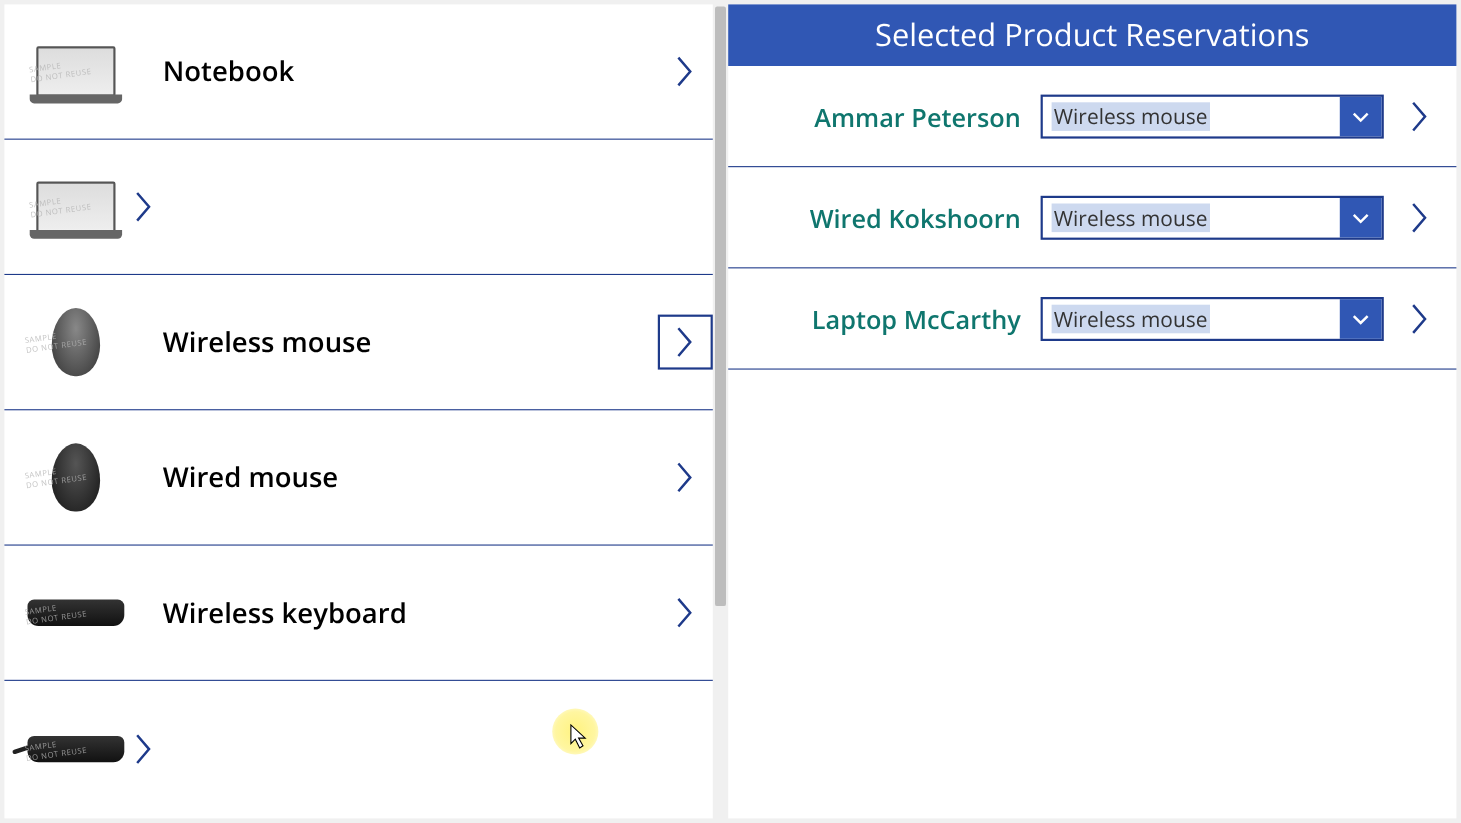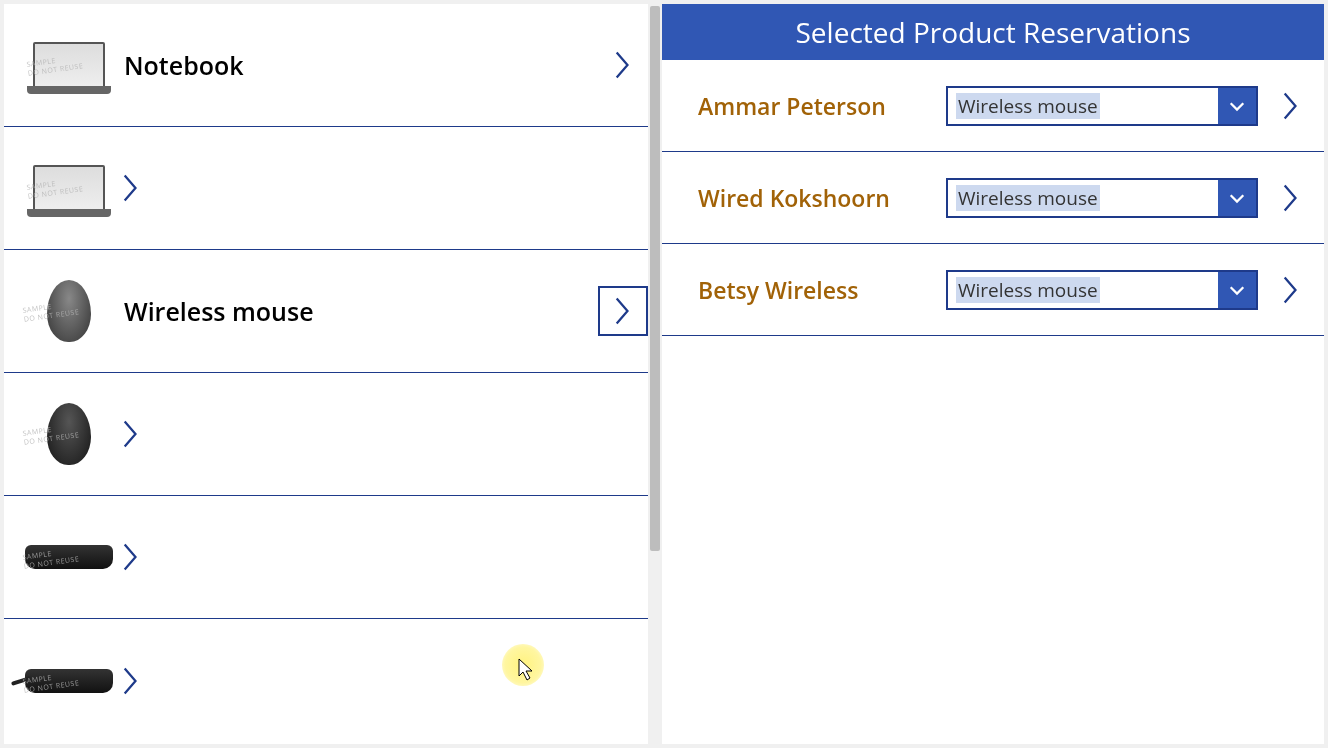--- a/index.html
+++ b/index.html
@@ -4,35 +4,35 @@
 <style>
   * { box-sizing: border-box; margin: 0; padding: 0; }
   html, body { width: 1328px; height: 748px; font-family: "Segoe UI", "Open Sans", Arial, sans-serif; background: #f0f0f0; overflow: hidden; }
   .app { display: flex; width: 100%; height: 100%; padding: 4px; gap: 0; }
 
   
   .left-panel { width: 644px; height: 100%; background: #fff; position: relative; }
   .product-row { height: 123px; border-bottom: 1px solid #1e3a8a; display: flex; align-items: center; padding: 0 10px 0 18px; position: relative; }
   .product-row:first-child { margin-top: 0; }
   .product-thumb { width: 94px; height: 78px; display: flex; align-items: center; justify-content: center; flex-shrink: 0; }
-  .product-label { flex: 1; font-size: 25px; font-weight: 600; color: #000; margin-left: 8px; }
+  .product-label { flex: 1; font-size: 25px; font-weight: 600; color: #000; margin-left: 32px; }
   .row-chevron { width: 30px; color: #1e3a8a; display: flex; align-items: center; justify-content: center; }
   .row-chevron svg { width: 18px; height: 32px; stroke: #1e3a8a; stroke-width: 2.5; fill: none; }
   .product-row.selected .row-chevron-box { position: absolute; right: 0; width: 50px; height: 50px; border: 2px solid #1e3a8a; display: flex; align-items: center; justify-content: center; background: #fff; }
   .product-row.selected .row-chevron-box svg { width: 18px; height: 32px; stroke: #1e3a8a; stroke-width: 2.5; fill: none; }
 
   
   .scroll-gutter { width: 14px; height: 100%; background: #f0f0f0; display: flex; align-items: flex-start; justify-content: center; }
   .scroll-thumb { margin-top: 2px; width: 10px; height: 545px; background: #bdbdbd; border-radius: 2px; }
 
   
   .right-panel { flex: 1; height: 100%; background: #fff; display: flex; flex-direction: column; }
   .right-header { background: #3057b4; color: #fff; font-size: 28px; font-weight: 500; height: 56px; display: flex; align-items: center; justify-content: center; }
   .reservation-row { height: 92px; border-bottom: 1px solid #1e3a8a; display: flex; align-items: center; padding: 0 14px 0 36px; gap: 18px; }
-  .person-name { width: 230px; font-size: 23px; font-weight: 600; color: #a16207; }
+  .person-name { width: 230px; font-size: 23px; font-weight: 600; color: #0f766e; text-align: right; }
   .select-wrap { position: relative; width: 312px; height: 40px; border: 2px solid #1e3a8a; display: flex; align-items: center; background: #fff; }
   .select-value { flex: 1; height: 100%; display: flex; align-items: center; padding-left: 8px; font-size: 19px; color: #333; }
   .select-value span.hl { background: #cdd9ef; padding: 0 2px; }
   .select-btn { width: 38px; height: 100%; background: #3057b4; display: flex; align-items: center; justify-content: center; }
   .select-btn svg { width: 18px; height: 12px; stroke: #fff; stroke-width: 2.5; fill: none; }
   .res-chevron { width: 30px; display: flex; align-items: center; justify-content: center; }
   .res-chevron svg { width: 18px; height: 32px; stroke: #1e3a8a; stroke-width: 2.5; fill: none; }
 
   
   .cursor-spot { position: absolute; width: 42px; height: 42px; border-radius: 50%; background: radial-gradient(circle, rgba(255,242,120,0.95) 0%, rgba(255,242,120,0.7) 60%, rgba(255,242,120,0) 100%); pointer-events: none; }
@@ -99,34 +99,36 @@
 
     </div>
 
     <div class="product-row">
       <div class="product-thumb">
         <div style="position:relative;">
           <div class="ph-mouse"></div>
           <span class="watermark" style="left:-24px; top:22px;">SAMPLE<br>DO NOT REUSE</span>
         </div>
       </div>
+      <div class="product-label">Wired mouse</div>
       <div class="row-chevron">
         <svg viewBox="0 0 20 34">
             <polyline points="3,3 15,17 3,31"></polyline>
           </svg>
       </div>
     </div>
 
     <div class="product-row">
       <div class="product-thumb">
         <div style="position:relative;">
           <div class="ph-keyboard"></div>
           <span class="watermark" style="left:-2px; top:4px;">SAMPLE<br>DO NOT REUSE</span>
         </div>
       </div>
+      <div class="product-label">Wireless keyboard</div>
       <div class="row-chevron">
         <svg viewBox="0 0 20 34">
             <polyline points="3,3 15,17 3,31"></polyline>
           </svg>
       </div>
     </div>
 
     <div class="product-row" style="border-bottom:none;">
       <div class="product-thumb">
         <div style="position:relative;">
@@ -186,21 +188,21 @@
         </div>
       </div>
       <div class="res-chevron">
         <svg viewBox="0 0 20 34">
             <polyline points="3,3 15,17 3,31"></polyline>
           </svg>
       </div>
     </div>
 
     <div class="reservation-row">
-      <div class="person-name">Betsy Wireless</div>
+      <div class="person-name">Laptop McCarthy</div>
       <div class="select-wrap">
         <div class="select-value">
             <span class="hl">Wireless mouse</span>
           </div>
         <div class="select-btn">
           <svg viewBox="0 0 20 12">
               <polyline points="3,3 10,10 17,3"></polyline>
             </svg>
         </div>
       </div>

